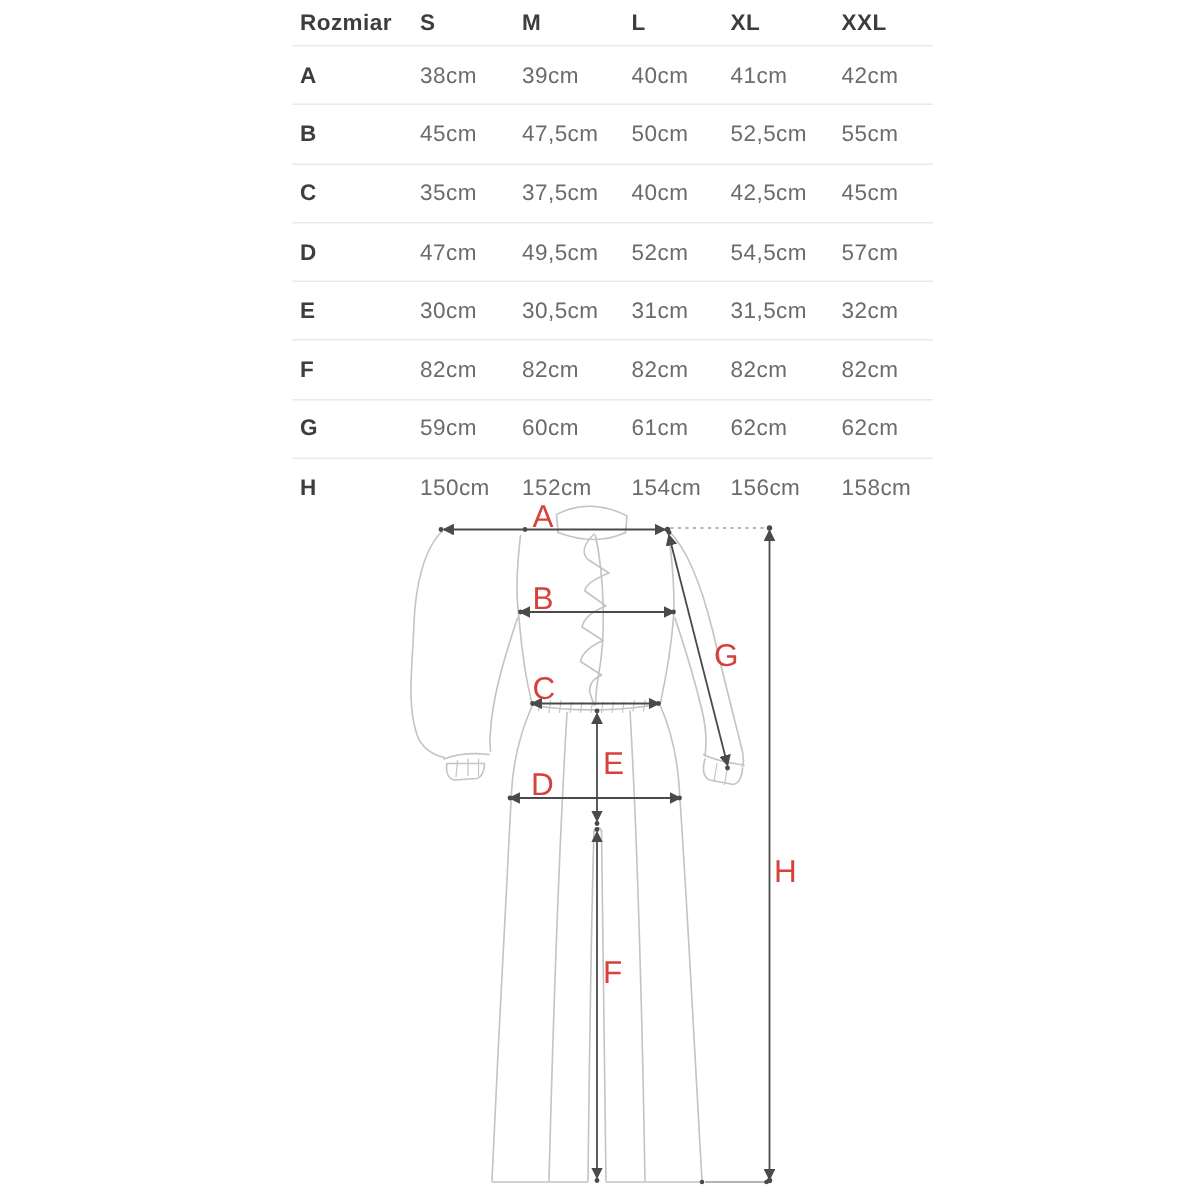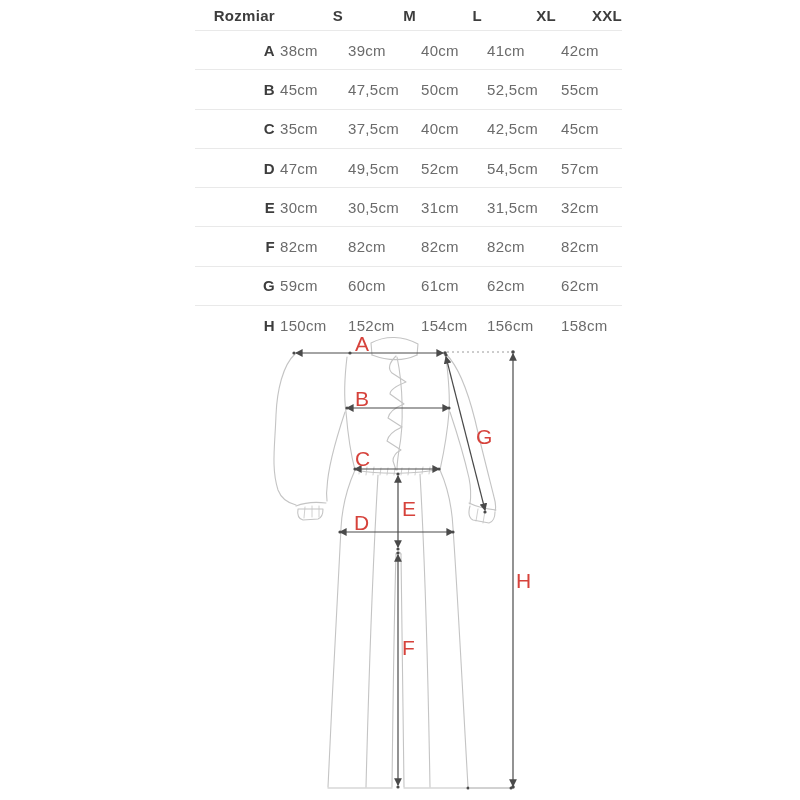--- a/index.html
+++ b/index.html
@@ -15,21 +15,21 @@
     font-family:"Liberation Sans", sans-serif;}
   .stage{position:relative;width:800px;height:800px;overflow:hidden;background:#fff;}
 
   
   .size-table{position:absolute;left:195px;top:0;width:427px;}
   .trow{display:grid;grid-template-columns:80px 68px 73px 66px 74px 66px;
         height:39.3px;align-items:center;border-bottom:1px solid var(--divider-color);}
   .trow.thead{height:31px;}
   #tbody .trow:last-child{border-bottom:none;}
   .cell{padding-left:5px;font-size:15px;letter-spacing:.02em;white-space:nowrap;}
-  .cell.label{font-weight:bold;color:var(--header-color);text-align:right;}
+  .cell.label{font-weight:bold;color:var(--header-color);}
   .cell.value{color:var(--value-color);}
 
   
   svg.diagram{position:absolute;left:0;top:0;}
   .garment{fill:none;stroke:var(--outline-color);stroke-width:1.1;
            stroke-linecap:round;stroke-linejoin:round;}
   .mline{stroke:var(--measure-color);stroke-width:1.2;fill:none;}
   .dotline{stroke:#9a9a9a;stroke-width:1;fill:none;stroke-dasharray:2 3;}
   .thinline{stroke:#9a9a9a;stroke-width:.9;fill:none;}
   .mdot{fill:var(--measure-color);}

